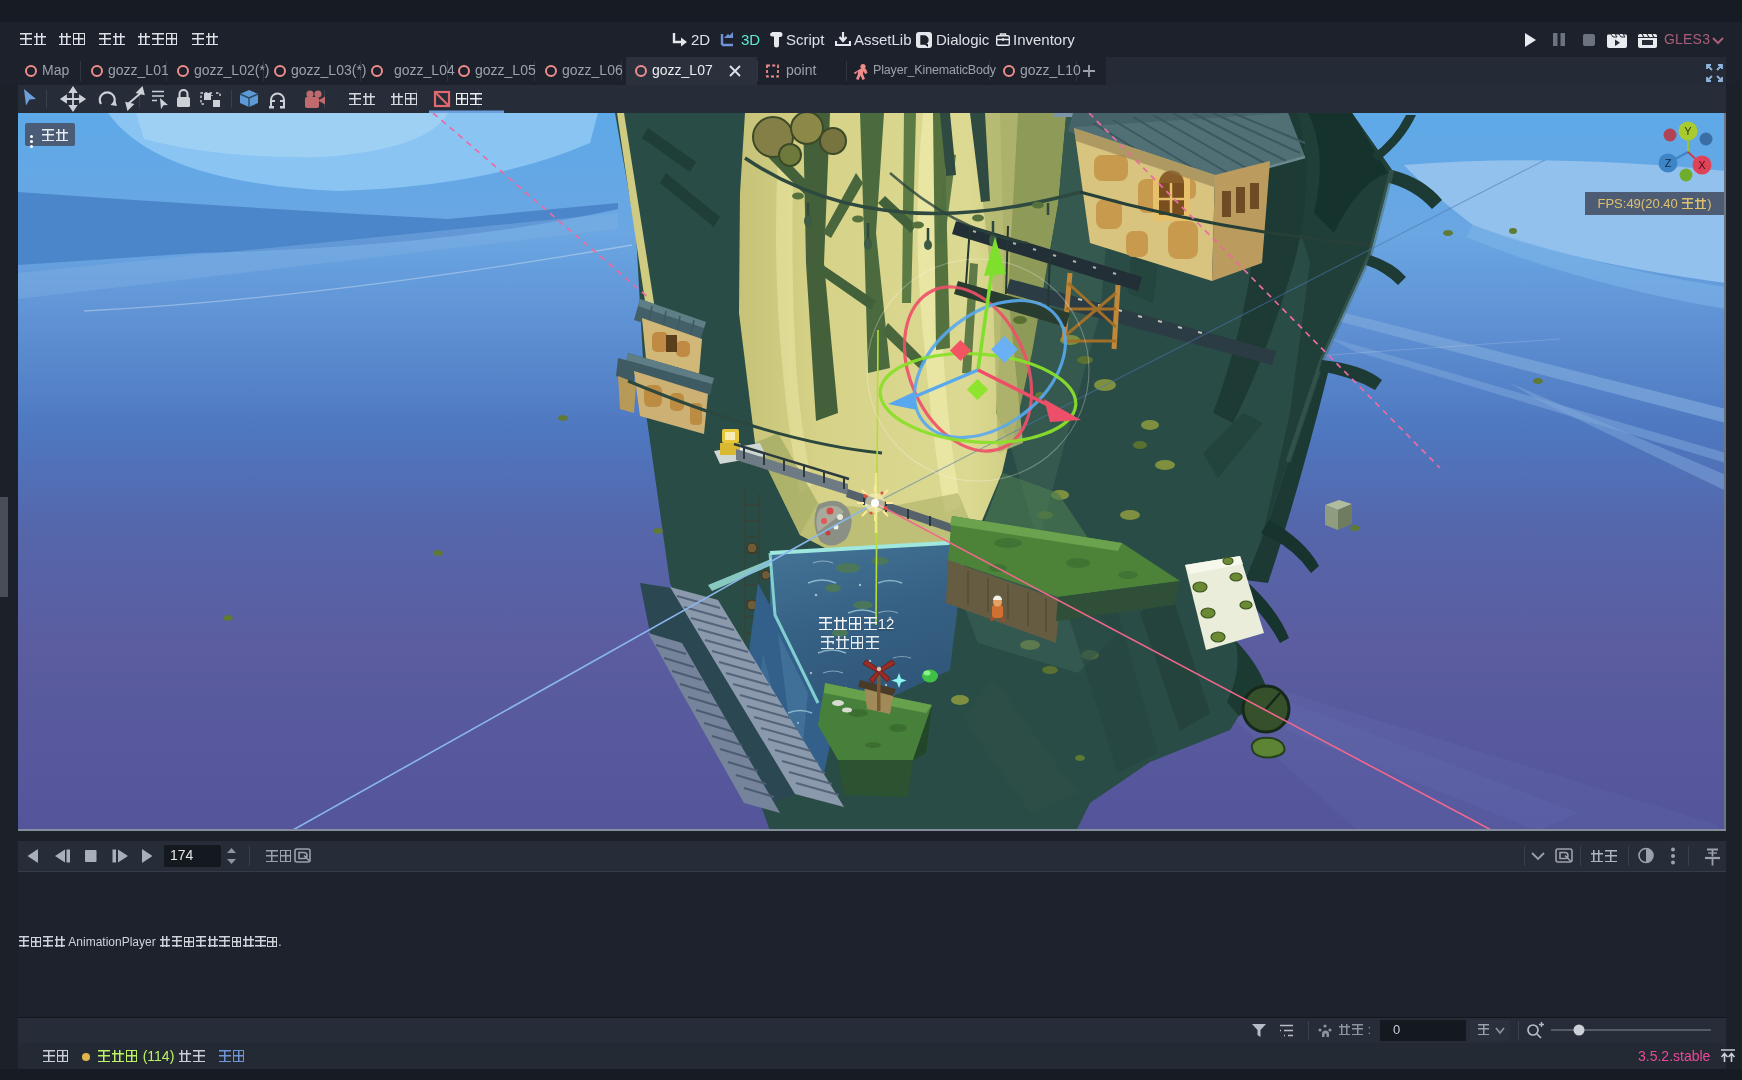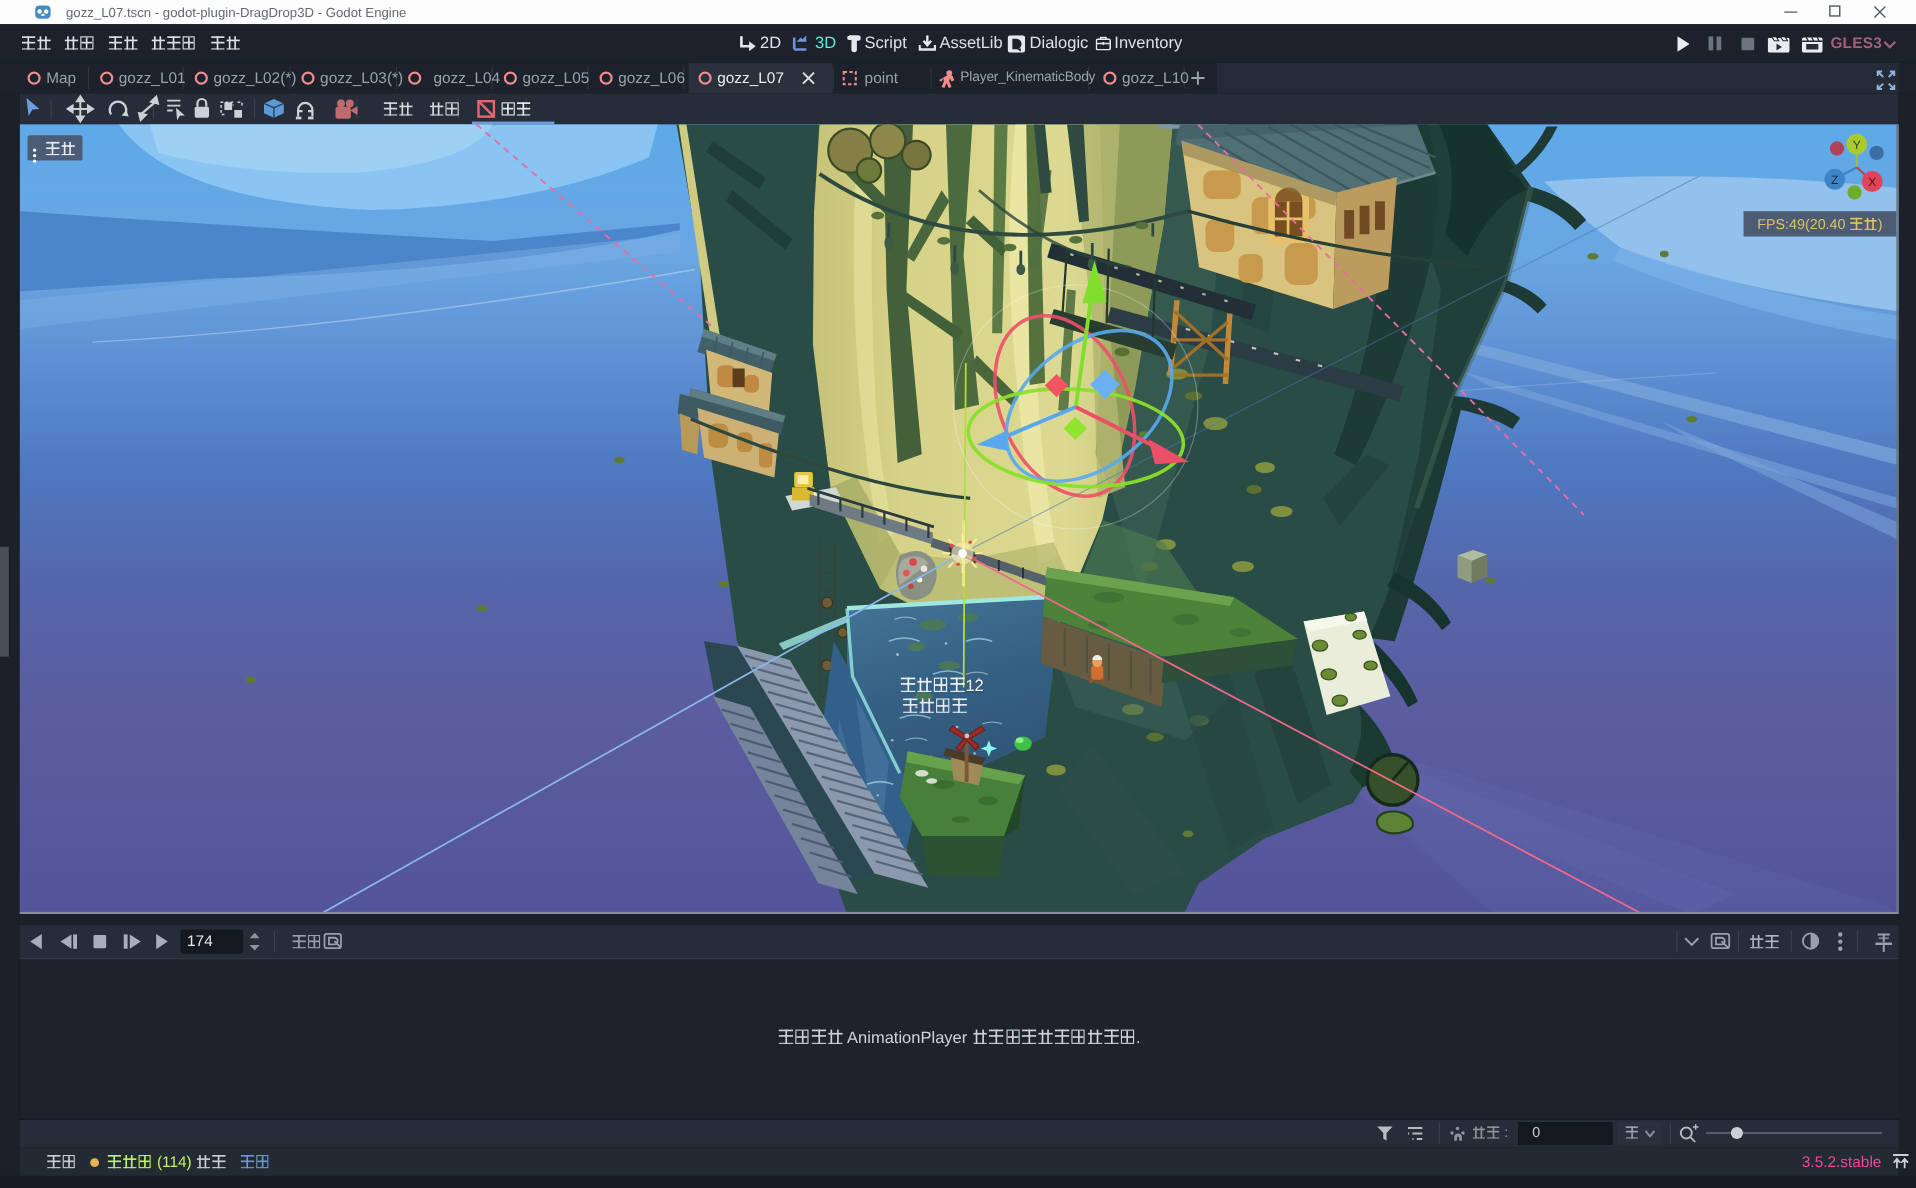--- a/index.html
+++ b/index.html
@@ -39,36 +39,20 @@
 #statusbar{left:18px;top:1043px;width:1708px;height:26px;background:#242a34;font-size:14px;color:#c9ced6}
 #bstrip{left:0;top:1069px;width:1742px;height:11px;background:#171b23}
 .mi{position:absolute;top:0;height:35px;line-height:35px;white-space:nowrap}
 .tab{position:absolute;top:0;height:28px;line-height:27px;white-space:nowrap}
 .ic{position:absolute}
 svg{display:block}
 </style></head>
 <body>
 <div id="page">
 
-<div id="titlebar" class="abs">
-  <svg class="abs" style="left:31px;top:4px" width="16" height="15" viewBox="0 0 16 15">
-        <path d="M1 9 L1 5 Q1 1 5 1 L11 1 Q15 1 15 5 L15 9 Q15 13 11 13 L5 13 Q1 13 1 9Z" fill="#478cbf"></path>
-        <circle cx="5" cy="6.5" r="2" fill="#fff"></circle>
-        <circle cx="11" cy="6.5" r="2" fill="#fff"></circle>
-        <rect x="6.6" y="8.5" width="2.8" height="2" fill="#fff"></rect>
-      </svg>
-  <span class="abs" style="left:60px;top:4px">gozz_L07.tscn - godot-plugin-DragDrop3D - Godot Engine</span>
-  <svg class="abs" style="left:1618px;top:0" width="110" height="22" viewBox="0 0 110 22">
-        <g stroke="#555c66" stroke-width="1.3" fill="none">
-          <path d="M4 11 h12"></path>
-          <rect x="45.5" y="5.5" width="9" height="9"></rect>
-          <path d="M86 6 l10 10 M96 6 l-10 10"></path>
-        </g>
-      </svg>
-</div>
 
 <div id="menubar" class="abs">
   <span class="mi" style="left:19px"><b class="c"></b><b class="e"></b></span>
   <span class="mi" style="left:58px"><b class="e"></b><b class="d"></b></span>
   <span class="mi" style="left:98px"><b class="c"></b><b class="e"></b></span>
   <span class="mi" style="left:137px"><b class="e"></b><b class="c"></b><b class="d"></b></span>
   <span class="mi" style="left:191px"><b class="c"></b><b class="e"></b></span>
 
   <svg class="ic" style="left:672px;top:10px" width="16" height="15" viewBox="0 0 16 15">
         <path d="M2 1 v9 h10" stroke="#e4e7ec" stroke-width="2.4" fill="none"></path>
@@ -117,21 +101,21 @@
   <svg class="ic" style="left:1607px;top:10px" width="20" height="16" viewBox="0 0 20 16">
         <rect x="0" y="2" width="20" height="14" rx="2" fill="#e8ebf0"></rect>
         <path d="M0 2 l4 0 2 3 4 0 -2 -3 4 0 2 3 4 0 -2 -3 4 0" fill="#e8ebf0" stroke="#262c36" stroke-width="1"></path>
         <path d="M8 7.5 l5 3.2 -5 3.2z" fill="#262c36"></path>
       </svg>
   <svg class="ic" style="left:1638px;top:10px" width="19" height="16" viewBox="0 0 19 16">
         <rect x="0" y="2" width="19" height="14" rx="2" fill="#e8ebf0"></rect>
         <path d="M0 5.5 h19 M4 2 l2 3.5 M9 2 l2 3.5 M14 2 l2 3.5" stroke="#262c36" stroke-width="1.2"></path>
         <rect x="4" y="8" width="11" height="5" fill="#262c36"></rect>
       </svg>
-  <span class="mi" style="left:1664px;color:#a85f78;font-weight:bold;font-size:14px;letter-spacing:.2px">GLES3</span>
+  <span class="mi" style="left:1664px;color:#a85f78;font-weight:normal;font-size:14px;letter-spacing:.2px">GLES3</span>
   <svg class="ic" style="left:1712px;top:15px" width="12" height="8" viewBox="0 0 12 8">
         <path d="M1 1 l5 5 5-5" stroke="#a85f78" stroke-width="2" fill="none"></path>
       </svg>
 </div>
 
 <div id="tabbar" class="abs">
   <svg class="abs" style="left:0;top:0" width="1742" height="28" viewBox="0 0 1742 28">
     <rect x="1106" y="0" width="620" height="28" fill="#252b36"></rect>
     <rect x="626" y="0" width="131" height="28" fill="#2b313c"></rect>
     <g fill="none" stroke="#f08c8c" stroke-width="2">
@@ -749,21 +733,21 @@
           <path d="M1694.5,17 v7.5"></path>
           <path d="M1690,12 h9" opacity=".7"></path>
         </g>
   </svg>
   <span class="abs" style="left:152px;top:6px;color:#e4e7ec;font-size:14px">174</span>
   <span class="abs" style="left:247px;top:7px;color:#9aa1ac;font-size:14px"><b class="c"></b><b class="d"></b></span>
   <span class="abs" style="left:1572px;top:7px;color:#aeb4bf;font-size:14px"><b class="e"></b><b class="c"></b></span>
 </div>
 
 <div id="bigpanel" class="abs">
-  <div class="abs" style="left:0;right:0;top:63px;text-align:center;font-size:15px;color:#ced3da">
+  <div class="abs" style="left:0;right:0;top:63px;font-size:12px;color:#ced3da">
   <b class="c"></b><b class="d"></b><b class="c"></b><b class="e"></b> AnimationPlayer <b class="e"></b><b class="c"></b><b class="d"></b><b class="c"></b><b class="e"></b><b class="c"></b><b class="d"></b><b class="e"></b><b class="c"></b><b class="d"></b>.</div>
 </div>
 
 <div id="filterrow" class="abs">
   <svg class="abs" style="left:0;top:0" width="1708" height="25" viewBox="0 0 1708 25">
     <path d="M1234 6 h14 l-5.5 6 v7 l-3 -2 v-5z" fill="#b6bcc6"></path>
     <g stroke="#b6bcc6" stroke-width="1.7" fill="none">
           <path d="M1262 7.5 h13 M1266 12.5 h9 M1270 17.5 h5"></path>
           <path d="M1262 12.5 h1 M1266 17.5 h1"></path>
         </g>

